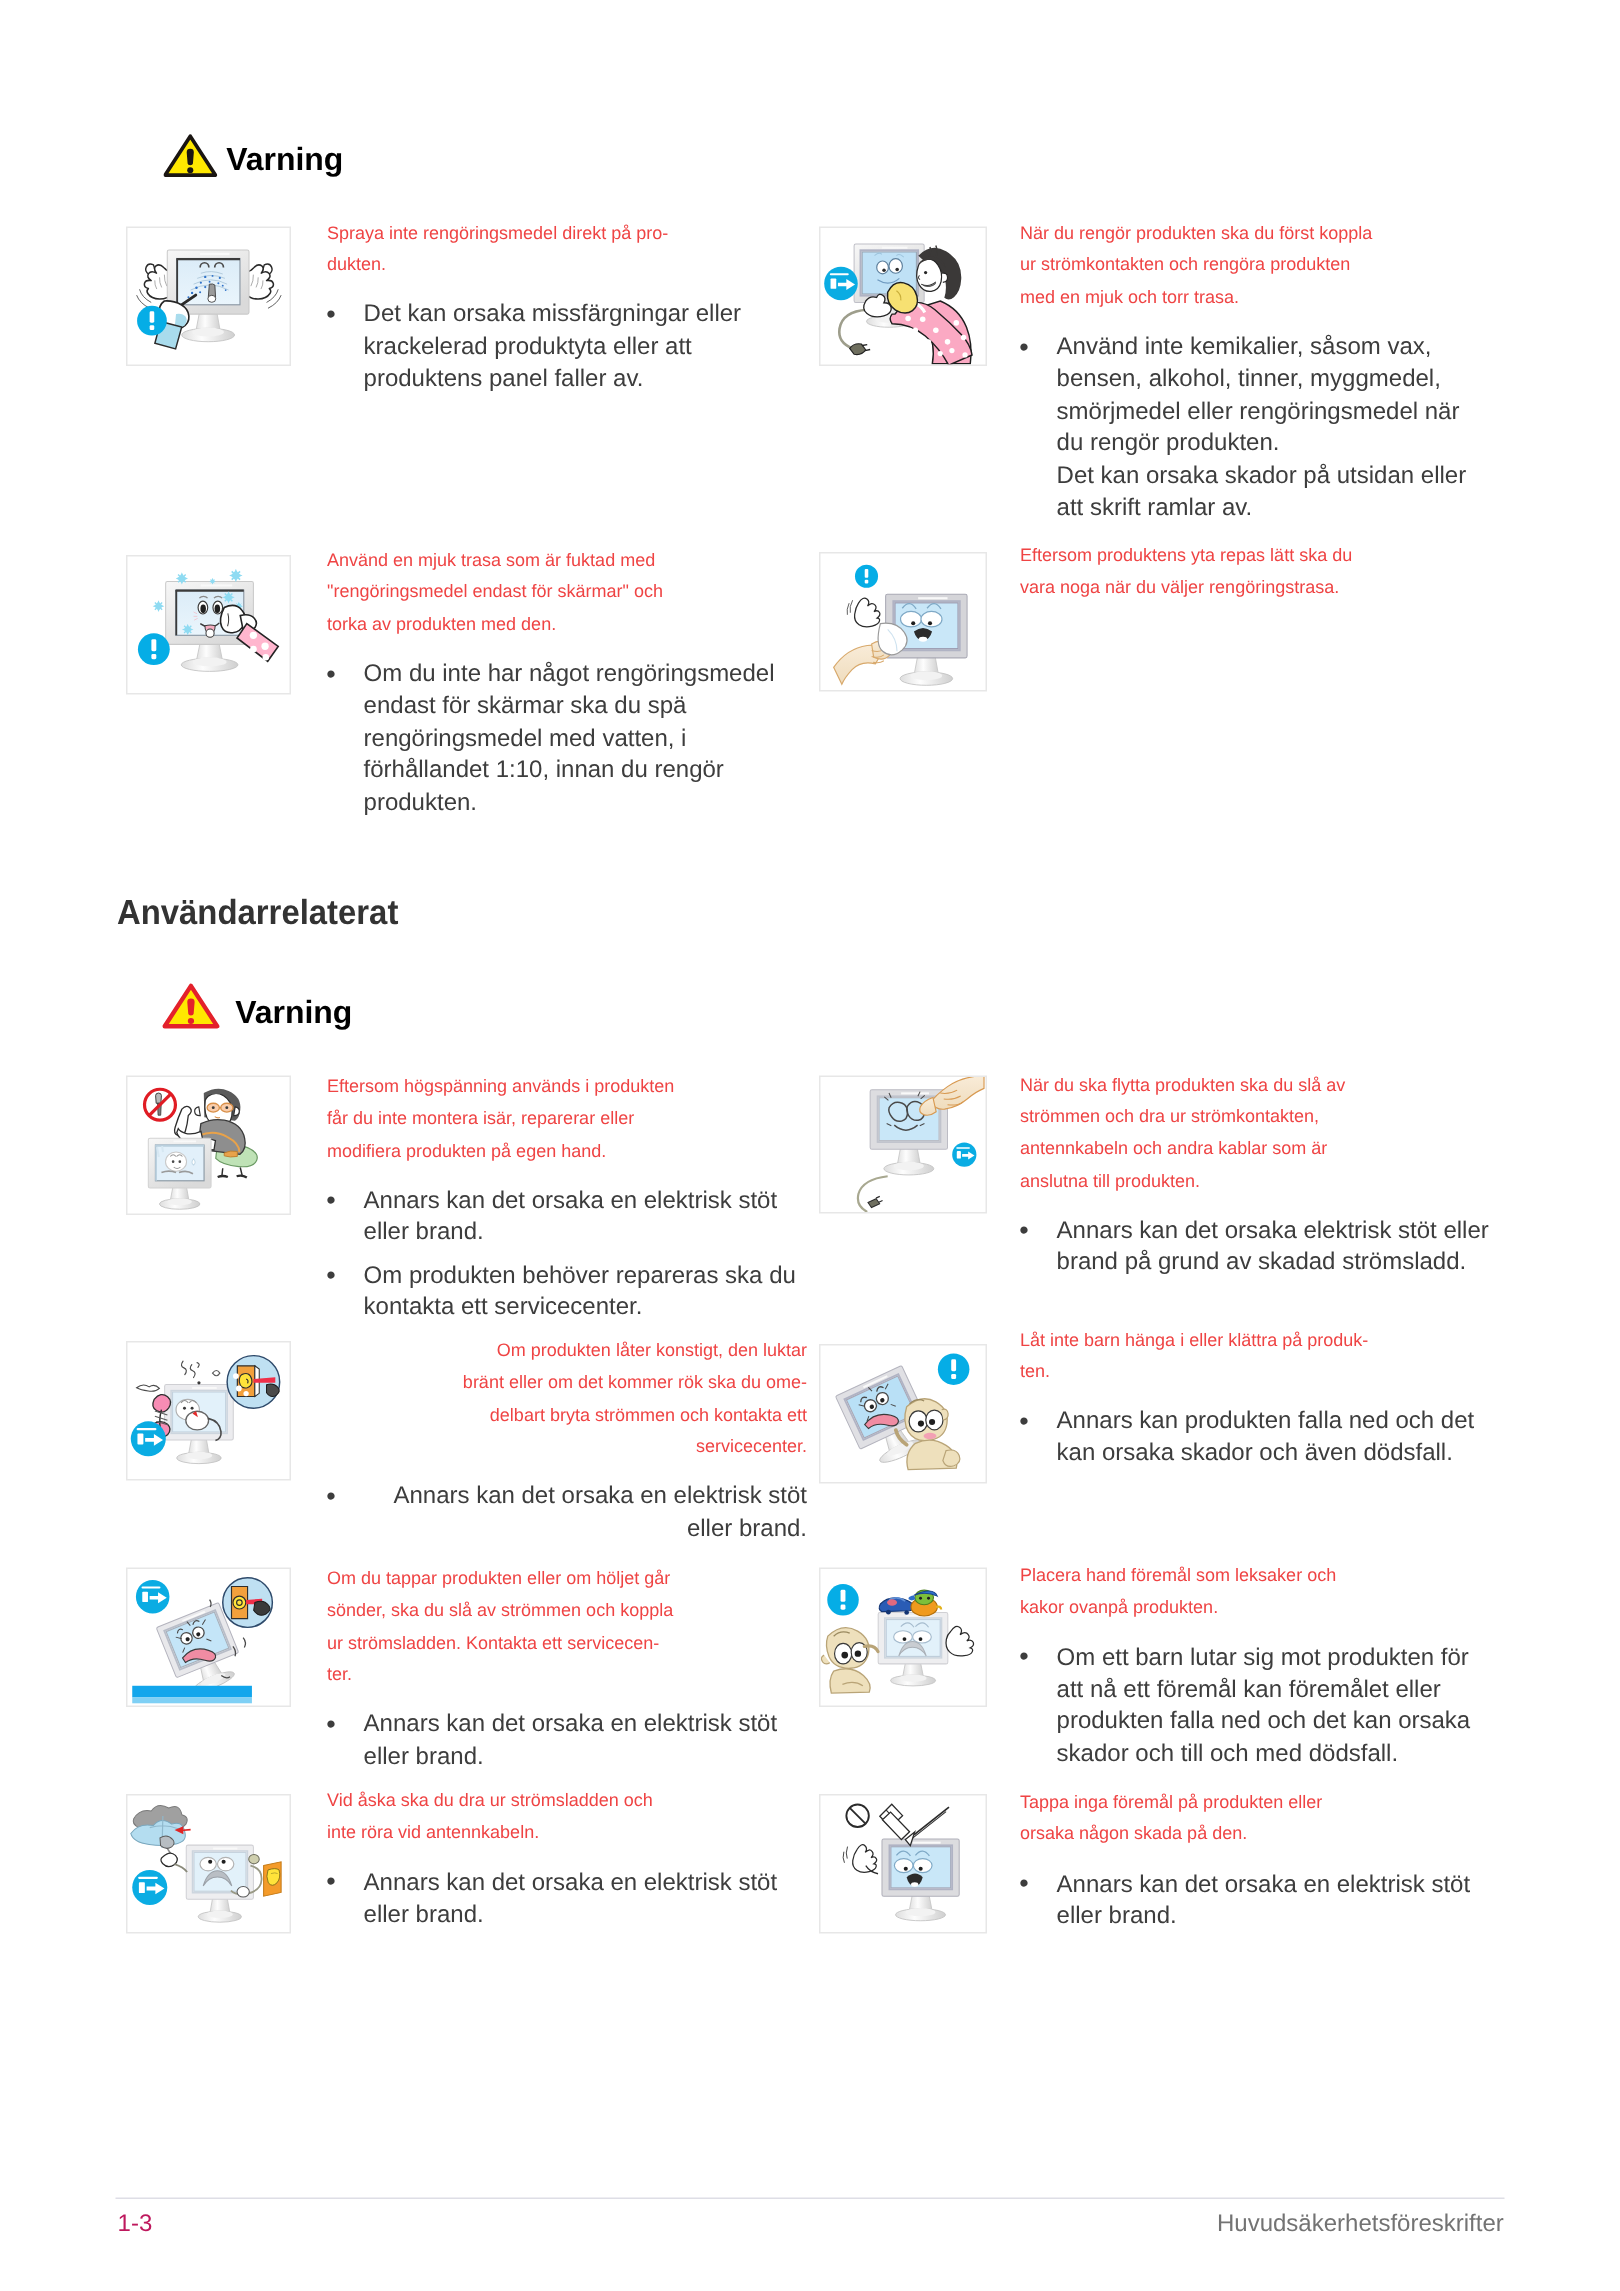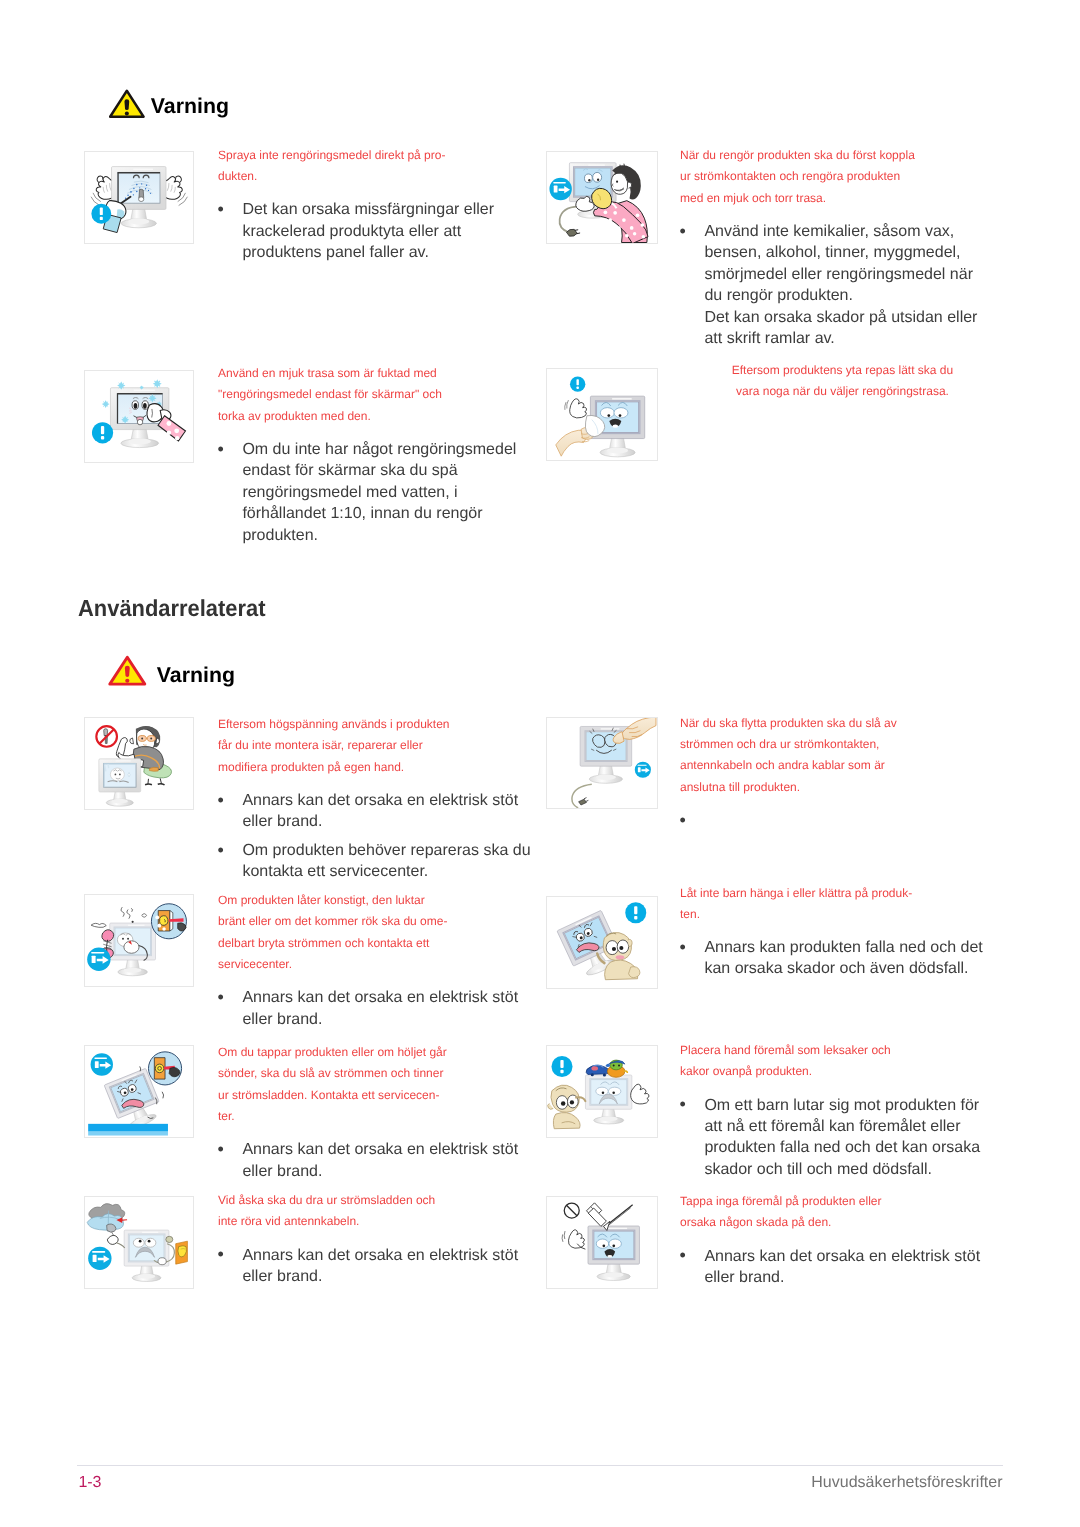--- a/index.html
+++ b/index.html
@@ -382,21 +382,21 @@
           <path d="M25 34 q3 -5 6 -2.6 q2 1.8 0.2 4.6 q3 -3 5.2 -0.6 q1.6 1.8 -0.8 4.4 q2.6 -1.4 3.8 0.6 q1 1.8 -1.6 3.8 q2 0.2 1.6 2 q-0.5 2.4 -5 3.6 q-5.4 1.4 -9 -1 q-3.6 -2.4 -3 -7.2 q0.5 -4.4 2.6 -7.6 Z" fill="#fff" stroke="#2b2b2b" stroke-width="0.85"></path>
           <g fill="none" stroke="#4a4a4a" stroke-width="0.6">
             <path d="M21 32 q-2.4 4.4 -1.6 8.6"></path>
             <path d="M18.6 34 q-2 4.4 -1.2 8"></path>
           </g>
           <circle cx="30.5" cy="15.6" r="7.9" fill="#05ade6"></circle>
           <rect x="29.2755" y="10.623" width="2.4490000000000003" height="6.0040000000000004" rx="0.711" fill="#fff"></rect>
           <rect x="29.2755" y="17.97" width="2.4490000000000003" height="2.607" rx="0.711" fill="#fff"></rect>
         </svg>
       </div>
-      <div class="body" style="left: 680px; top: 360px; width: 325px; text-align: center;">
+      <div class="body" style="left: 680px; top: 360px; width: 325px;">
         <p class="para">Eftersom produktens yta repas lätt ska du
 vara noga när du väljer rengöringstrasa.</p>
       </div>
       <div class="thumb" style="left: 83.5px; top: 717px; width: 110.5px; height: 92.5px;">
         <svg viewBox="0 0 111 93">
           <defs>
             <linearGradient id="gscr" x1="0" y1="0" x2="0" y2="1">
               <stop offset="0" stop-color="#dbecf8"></stop>
               <stop offset="1" stop-color="#eaf5fc"></stop>
             </linearGradient>
@@ -526,21 +526,22 @@
           <path d="M96.006 52.785000000000004 h4.15 v-1.826 l4.316000000000001 2.7390000000000003 l-4.316000000000001 2.7390000000000003 v-1.826 h-4.15 Z" fill="#fff"></path>
           <path d="M92.52 48.635000000000005 h8.3" stroke="#fff" stroke-width="1.0790000000000002" stroke-linecap="round"></path>
         </svg>
       </div>
       <div class="body" style="left: 680px; top: 712.5px; width: 325px;">
         <p class="para">När du ska flytta produkten ska du slå av
 strömmen och dra ur strömkontakten,
 antennkabeln och andra kablar som är
 anslutna till produkten.</p>
         <ul class="blist">
-          <li><span class="bul">•</span></li>
+          <li><span class="bul">•</span><span>Annars kan det orsaka elektrisk stöt eller
+brand på grund av skadad strömsladd.</span></li>
         </ul>
       </div>
       <div class="thumb" style="left: 83.5px; top: 894px; width: 110.5px; height: 92.5px;">
         <svg viewBox="0 0 111 93">
           <defs>
             <linearGradient id="gscr" x1="0" y1="0" x2="0" y2="1">
               <stop offset="0" stop-color="#dbecf8"></stop>
               <stop offset="1" stop-color="#eaf5fc"></stop>
             </linearGradient>
             <linearGradient id="gbez" x1="0" y1="0" x2="0.6" y2="1">
@@ -598,21 +599,21 @@
             <circle cx="74" cy="23" r="2"></circle>
             <circle cx="76" cy="31.5" r="2"></circle>
             <circle cx="81" cy="35" r="1.8"></circle>
           </g>
           <circle cx="14" cy="66" r="12" fill="#0aace3"></circle>
           <rect x="6.5600000000000005" y="62.4" width="4.08" height="7.4399999999999995" rx="0.6" fill="#fff"></rect>
           <path d="M11.84 65.4 h6 v-2.64 l6.24 3.96 l-6.24 3.96 v-2.64 h-6 Z" fill="#fff"></path>
           <path d="M6.800000000000001 59.4 h12" stroke="#fff" stroke-width="1.56" stroke-linecap="round"></path>
         </svg>
       </div>
-      <div class="body" style="left: 218px; top: 890px; width: 320px;">
+      <div class="body" style="left: 218px; top: 890px; width: 320px; text-align: right;">
         <p class="para">Om produkten låter konstigt, den luktar
 bränt eller om det kommer rök ska du ome-
 delbart bryta strömmen och kontakta ett
 servicecenter.</p>
         <ul class="blist">
           <li><span class="bul">•</span><span>Annars kan det orsaka en elektrisk stöt
 eller brand.</span></li>
         </ul>
       </div>
       <div class="thumb" style="left: 546px; top: 896px; width: 112px; height: 92.5px;">
@@ -736,21 +737,21 @@
           <path d="M81 21.2 l11 -0.9 l0 3.8 l-11 0 Z" fill="#ef2f49"></path>
           <path d="M87 23 q6 -2.6 9.4 1.8 q2.6 3.4 -1.8 6 q-5 2.6 -8.4 -2.6 Z" fill="#3a3a3a" stroke="#1c1c1c" stroke-width="0.7"></path>
           <circle cx="17" cy="19" r="11.5" fill="#0aace3"></circle>
           <rect x="9.870000000000001" y="15.55" width="3.91" height="7.13" rx="0.6" fill="#fff"></rect>
           <path d="M14.93 18.425 h5.75 v-2.53 l5.98 3.7950000000000004 l-5.98 3.7950000000000004 v-2.53 h-5.75 Z" fill="#fff"></path>
           <path d="M10.100000000000001 12.675 h11.5" stroke="#fff" stroke-width="1.495" stroke-linecap="round"></path>
         </svg>
       </div>
       <div class="body" style="left: 218px; top: 1041.8px; width: 320px;">
         <p class="para">Om du tappar produkten eller om höljet går
-sönder, ska du slå av strömmen och tinner
+sönder, ska du slå av strömmen och koppla
 ur strömsladden. Kontakta ett servicecen-
 ter.</p>
         <ul class="blist">
           <li><span class="bul">•</span><span>Annars kan det orsaka en elektrisk stöt
 eller brand.</span></li>
         </ul>
       </div>
       <div class="thumb" style="left: 546px; top: 1045px; width: 112px; height: 92.5px;">
         <svg viewBox="0 0 111 93">
           <defs>

